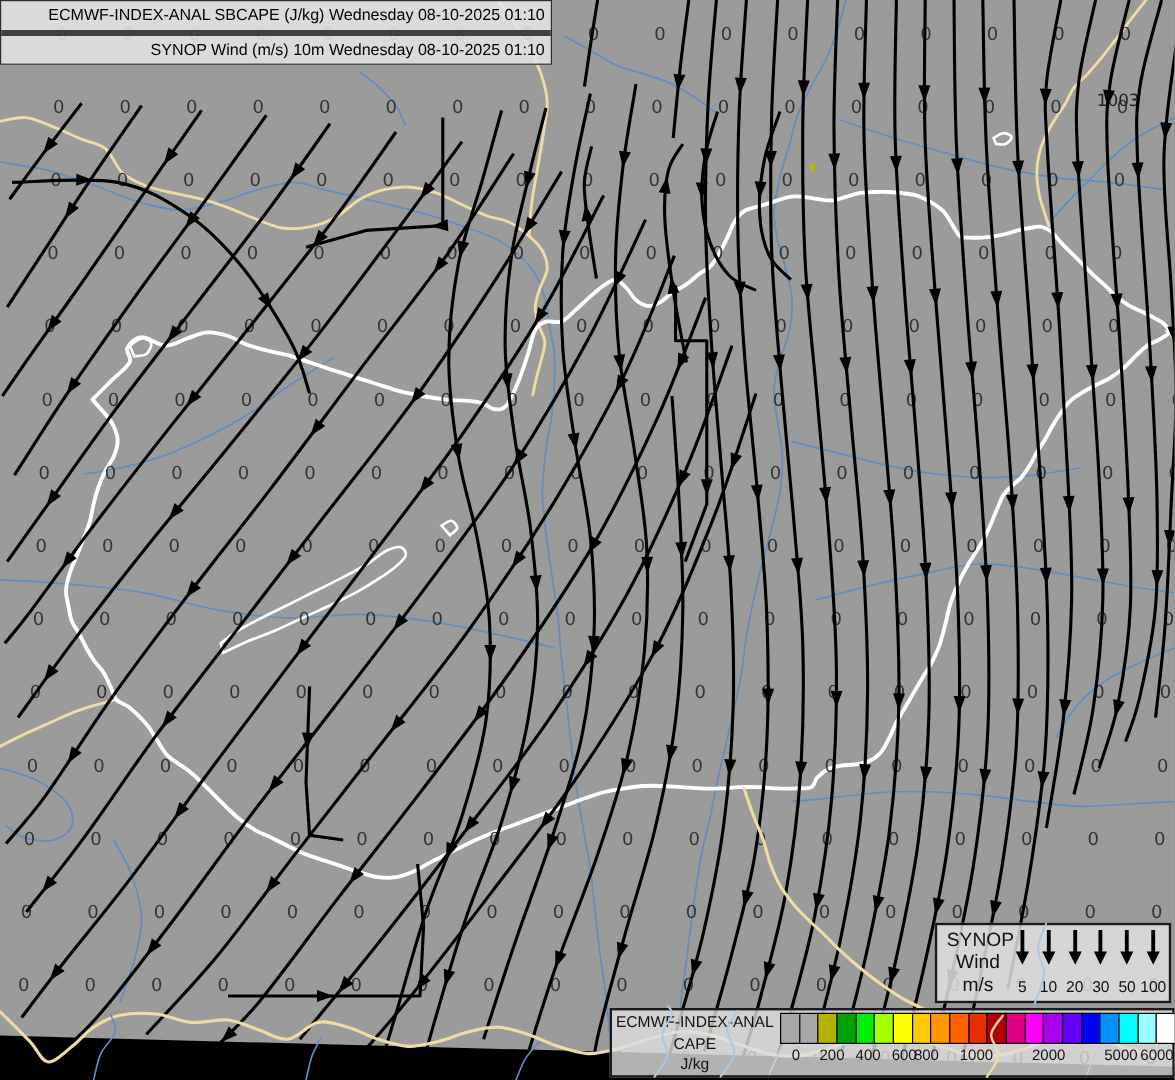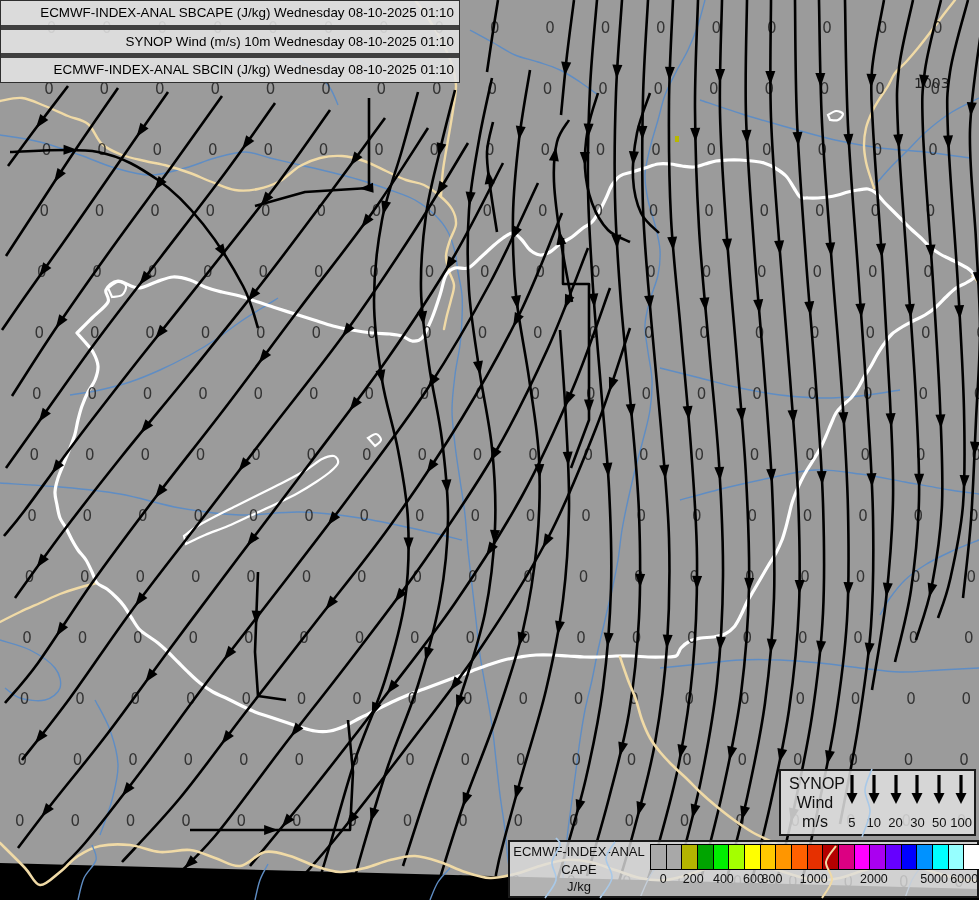--- a/index.html
+++ b/index.html
@@ -555,21 +555,20 @@
         <path d="M255 900 C255.8 896.7 257.8 886.0 260 880 C262.2 874.0 266.7 866.7 268 864" fill="none" stroke="#5f8dc4" stroke-width="1.4"></path>
         <path d="M430 900 C431.3 897.0 434.7 887.3 438 882 C441.3 876.7 448.0 870.3 450 868" fill="none" stroke="#5f8dc4" stroke-width="1.4"></path>
         <path d="M640 898 C641.7 894.3 646.3 882.3 650 876 C653.7 869.7 660.0 862.7 662 860" fill="none" stroke="#5f8dc4" stroke-width="1.4"></path>
         <path d="M905 898 C906.2 895.0 909.5 885.0 912 880 C914.5 875.0 918.7 870.0 920 868" fill="none" stroke="#5f8dc4" stroke-width="1.4"></path>
       </g>
     </svg>
 
   <div id="title-block">
     <div class="title-row">ECMWF-INDEX-ANAL SBCAPE (J/kg) Wednesday 08-10-2025 01:10</div>
     <div class="title-row">SYNOP Wind (m/s) 10m Wednesday 08-10-2025 01:10</div>
-    <div class="title-row">ECMWF-INDEX-ANAL SBCIN (J/kg) Wednesday 08-10-2025 01:10</div>
   </div>
 
   <div id="synop-legend">
     <div id="synop-labels">
       <div>SYNOP</div>
       <div>Wind</div>
       <div>m/s</div>
     </div>
     <div id="synop-cells">
         <div class="synop-cell">

